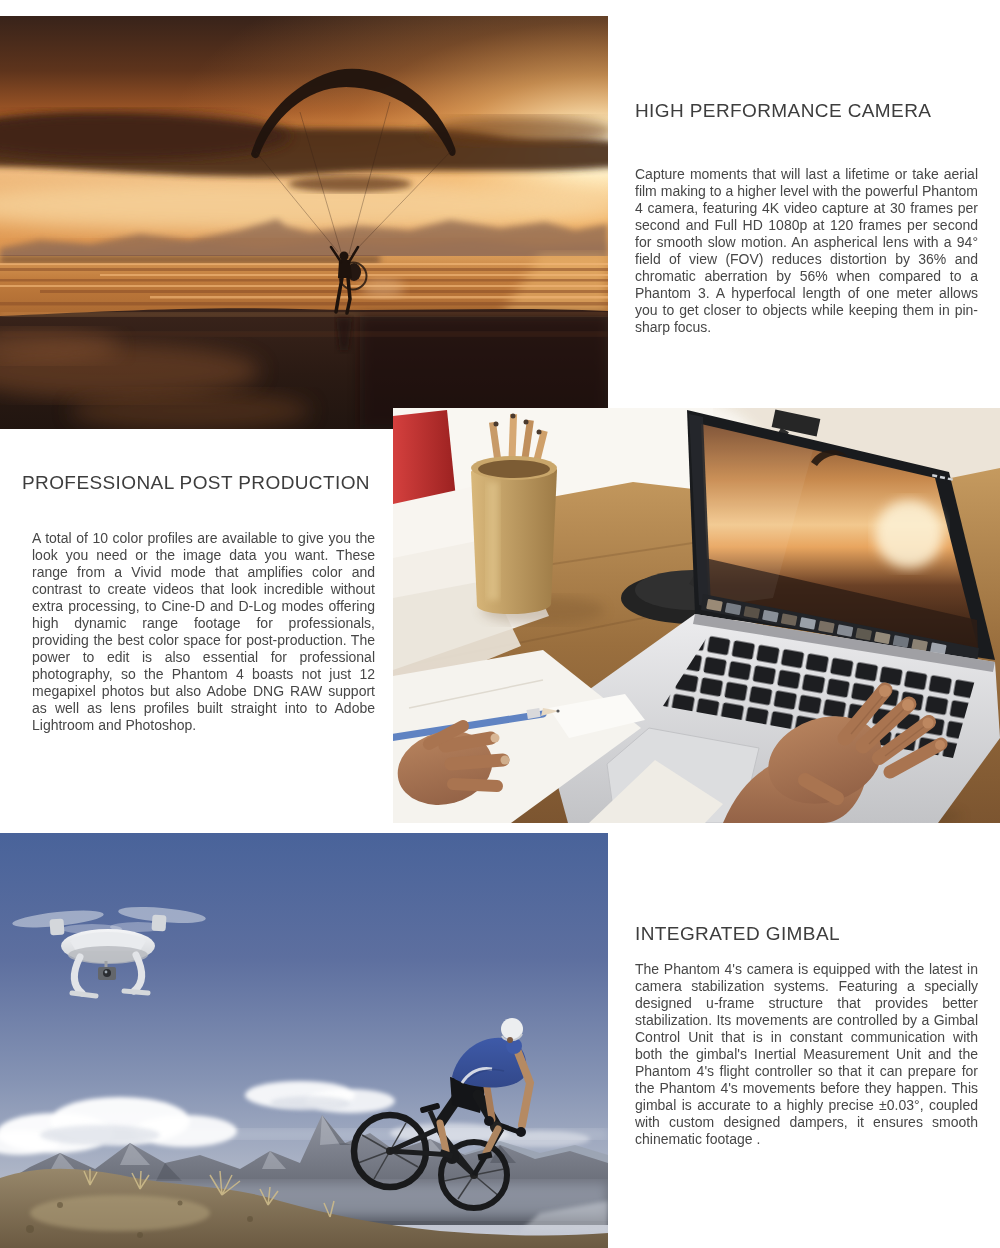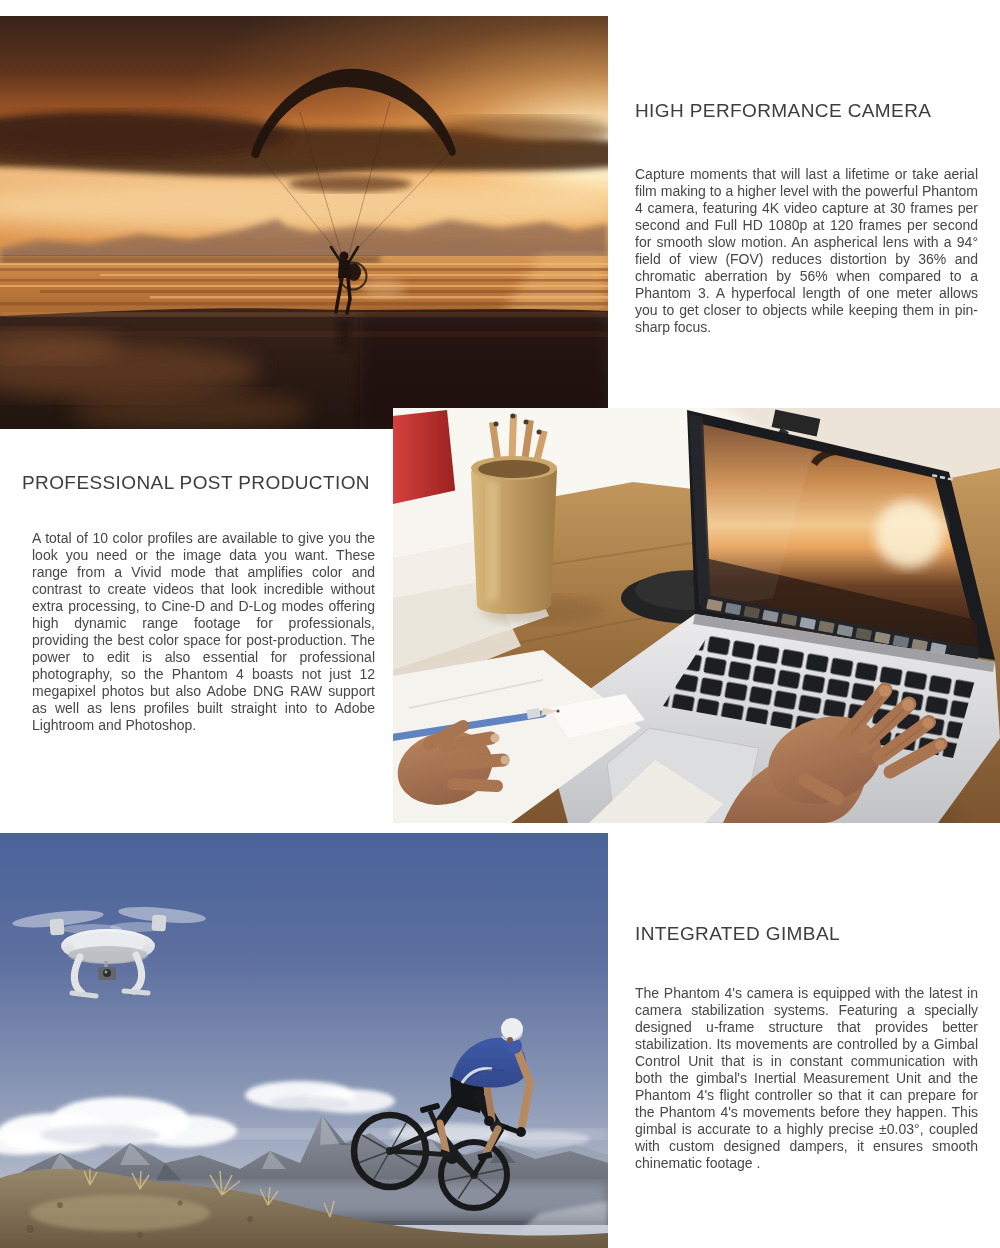--- a/index.html
+++ b/index.html
@@ -18,21 +18,21 @@
   .text{position:absolute;top:0;}
   .t-right{left:635px;width:343px;}
   .t-left{left:22px;width:353px;}
   h2{font-size:19px;font-weight:400;color:#3d3d3d;letter-spacing:0.4px;margin:0;}
   .sec1 h2{margin-top:84px;}
   .sec2 h2{margin-top:64px;}
   .sec3 h2{margin-top:90px;}
   p{font-size:14px;line-height:17px;color:#474747;text-align:justify;margin:0;}
   .sec1 p{margin-top:44px;}
   .sec2 p{margin-top:36px;margin-left:10px;}
-  .sec3 p{margin-top:40px;}
+  .sec3 p{margin-top:16px;}
 </style>
 </head>
 <body>
 
 <div class="page">
 
   <section class="sec sec1">
     <figure class="media m-left">
       <svg width="608" height="413" viewBox="0 0 608 413" xmlns="http://www.w3.org/2000/svg">
         <defs>

